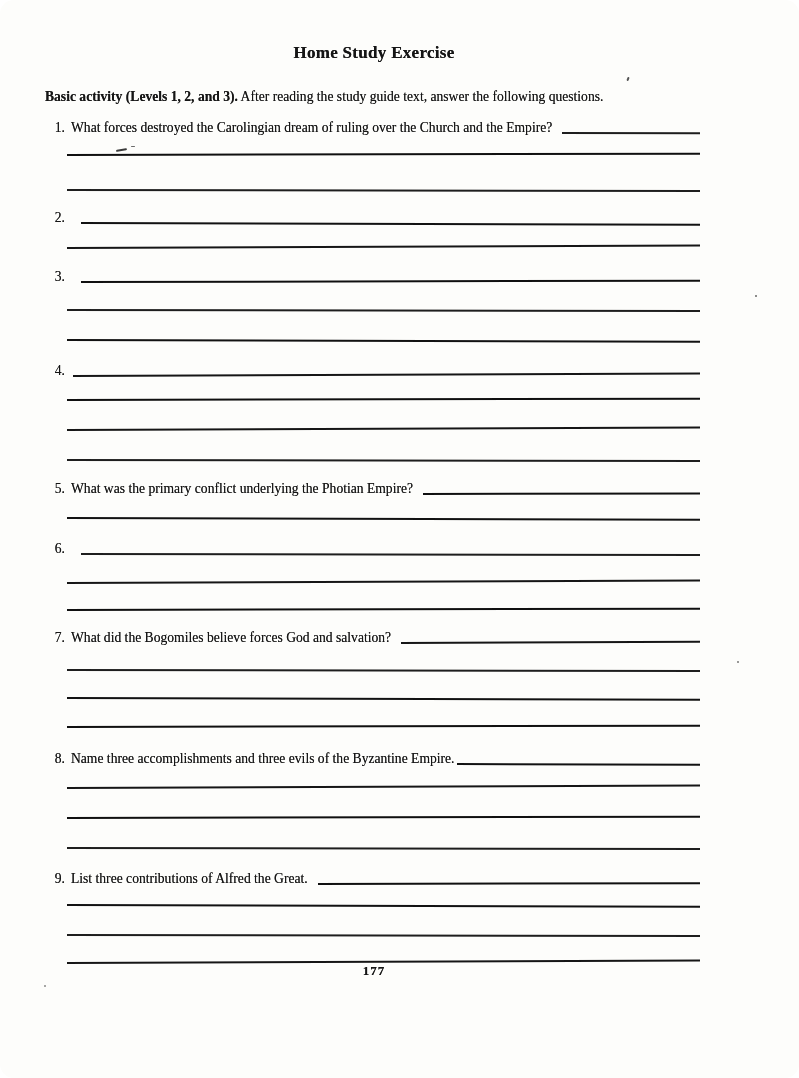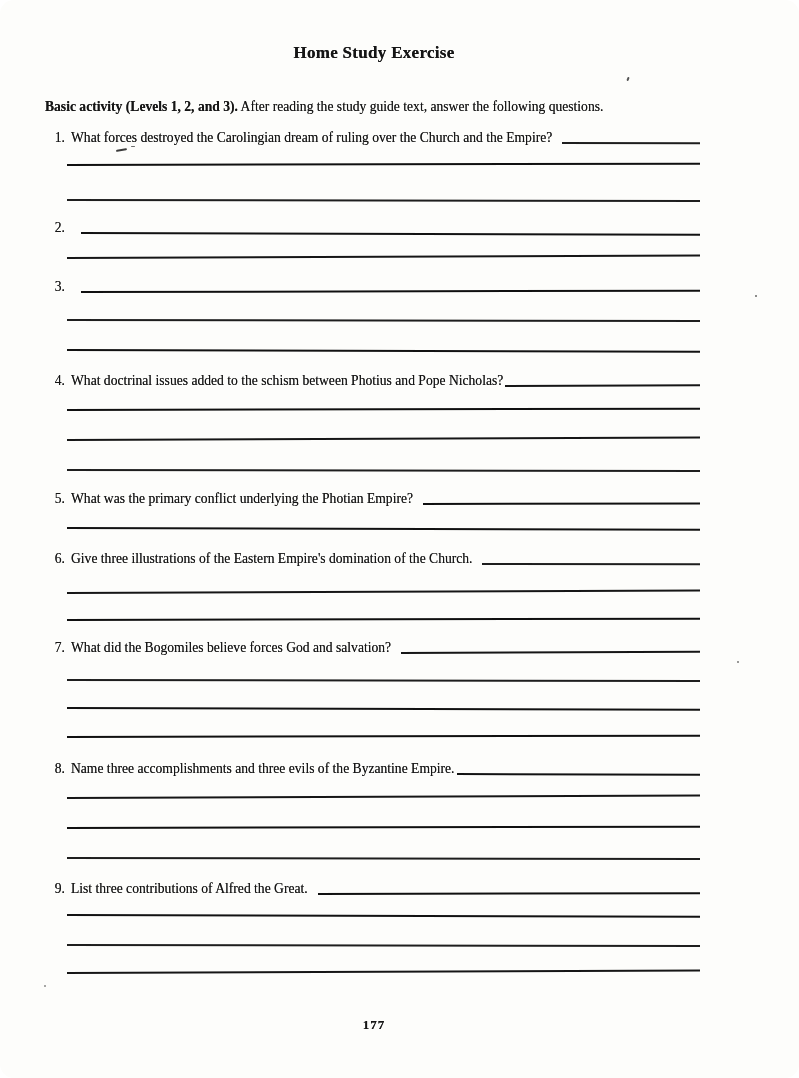--- a/index.html
+++ b/index.html
@@ -22,21 +22,21 @@
   .title {
     text-align: center;
     font-size: 17px;
     line-height: 18px;
     font-weight: 700;
     letter-spacing: 0.3px;
     text-shadow: 0 0 0.6px rgba(0,0,0,0.8);
     white-space: nowrap;
   }
   .intro {
-    margin-top: 37px;
+    margin-top: 27px;
     margin-left: -3px;
     margin-right: -40px;
     font-size: 13.6px;
     line-height: 16px;
     white-space: nowrap;
     text-shadow: 0 0 0.35px rgba(0,0,0,0.65);
   }
   .intro .lead { font-weight: 700; }
   .q-row {
     display: flex;
@@ -65,21 +65,20 @@
     height: 0;
     margin-left: 19px;
     border-bottom: 2px solid #141414;
   }
   .tl-a { transform: rotate(-0.12deg); transform-origin: left center; border-color: #101010; }
   .tl-b { transform: rotate(0.09deg);  transform-origin: left center; border-color: #1e1e1e; }
   .tl-c { transform: rotate(-0.22deg); transform-origin: left center; border-color: #161616; }
   .tl-d { transform: rotate(0.16deg);  transform-origin: left center; border-color: #121212; }
   .page-number {
     text-align: center;
-    margin-top: 44px;
     font-size: 13px;
     line-height: 14px;
     font-weight: 700;
     letter-spacing: 1px;
     text-shadow: 0 0 0.4px rgba(0,0,0,0.7);
   }
   .speck {
     position: absolute;
     background: #4a4a4a;
     border-radius: 1px;
@@ -112,37 +111,35 @@
 
   <div class="q-row" style="margin-top:20px">
     <span class="q-num">3.</span>
     <span class="fill-line tl-a"></span>
   </div>
   <div class="ans-line tl-b" style="margin-top:25px"></div>
   <div class="ans-line tl-d" style="margin-top:28px"></div>
 
   <div class="q-row" style="margin-top:22px">
     <span class="q-num">4.</span>
-    <span class="q-text">What doctrinal issues added to the schism between Photius and Pope Nicholas?</span>
     <span class="fill-line tight tl-c"></span>
   </div>
   <div class="ans-line tl-a" style="margin-top:21px"></div>
   <div class="ans-line tl-c" style="margin-top:28px"></div>
   <div class="ans-line tl-b" style="margin-top:28px"></div>
 
   <div class="q-row" style="margin-top:20px">
     <span class="q-num">5.</span>
     <span class="q-text">What was the primary conflict underlying the Photian Empire?</span>
     <span class="fill-line tl-a"></span>
   </div>
   <div class="ans-line tl-d" style="margin-top:21px"></div>
 
   <div class="q-row" style="margin-top:22px">
     <span class="q-num">6.</span>
-    <span class="q-text">Give three illustrations of the Eastern Empire's domination of the Church.</span>
     <span class="fill-line tl-b"></span>
   </div>
   <div class="ans-line tl-c" style="margin-top:26px"></div>
   <div class="ans-line tl-a" style="margin-top:25px"></div>
 
   <div class="q-row" style="margin-top:19px">
     <span class="q-num">7.</span>
     <span class="q-text">What did the Bogomiles believe forces God and salvation?</span>
     <span class="fill-line tl-c"></span>
   </div>

